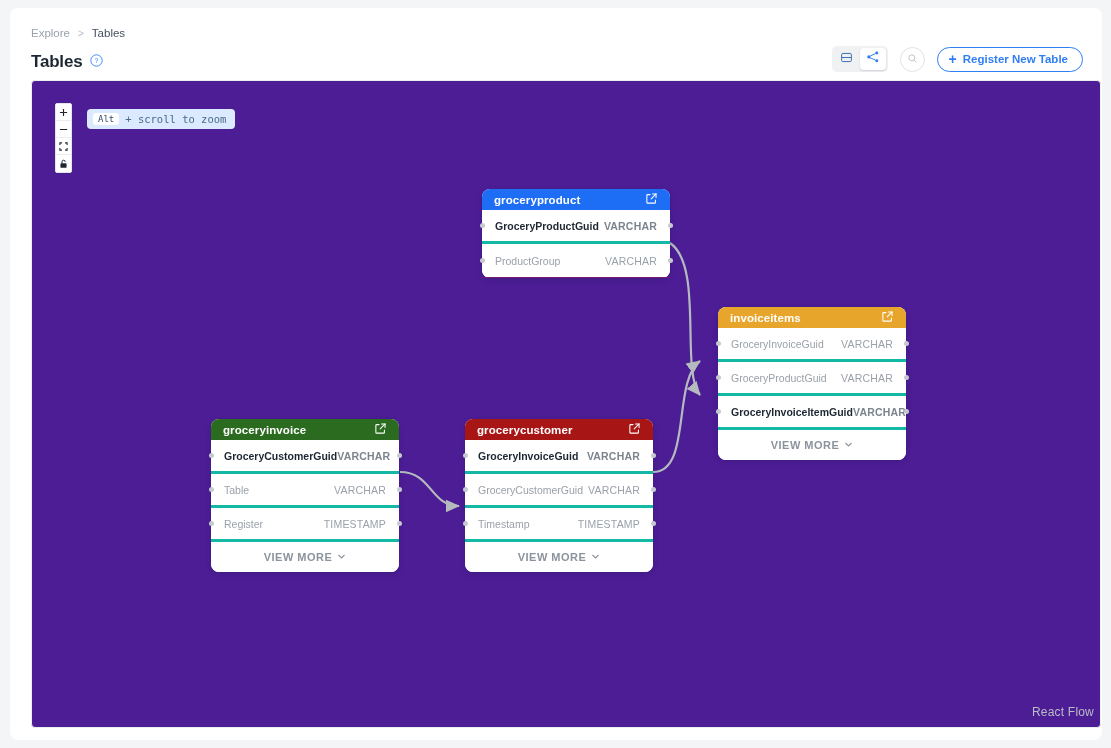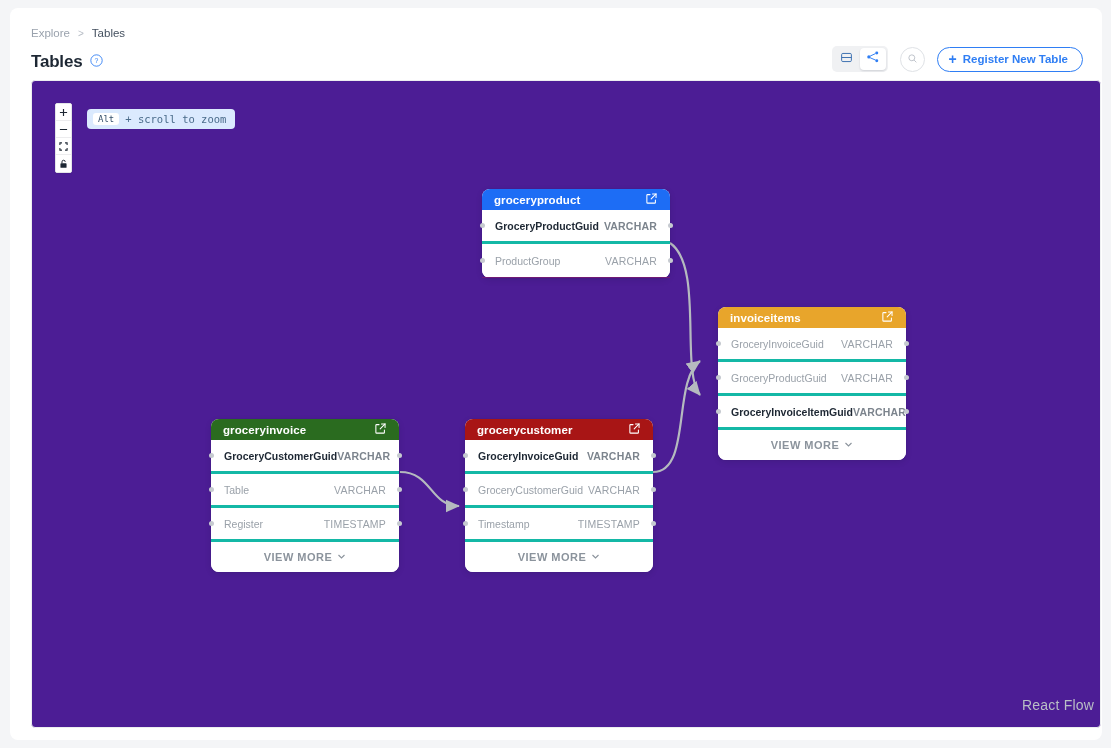--- a/index.html
+++ b/index.html
@@ -97,22 +97,22 @@
     position: absolute;
     left: 21px; top: 72px;
     width: 1070px; height: 648px;
     background: #4c1d95;
     border: 1px solid #eceef0;
     border-radius: 4px;
     overflow: hidden;
   }
   .rf-attr {
     position: absolute;
-    right: 6px; bottom: 14px;
-    font-size: 14px;
+    right: 6px; bottom: 8px;
+    font-size: 12px;
     color: #b9bec6;
     letter-spacing: 0.2px;
   }
 
   
   .zoom-ctrls {
     position: absolute;
     left: 23px; top: 22px;
     width: 17px;
     background: #fff;

